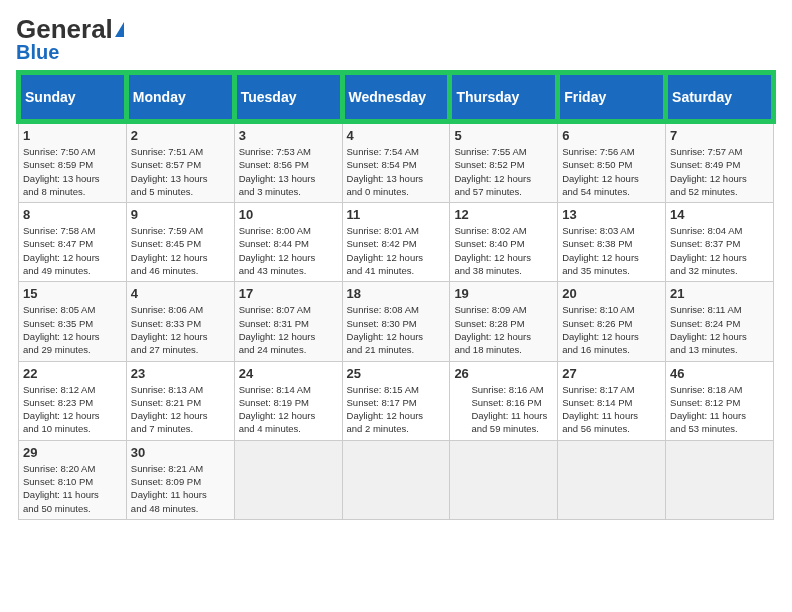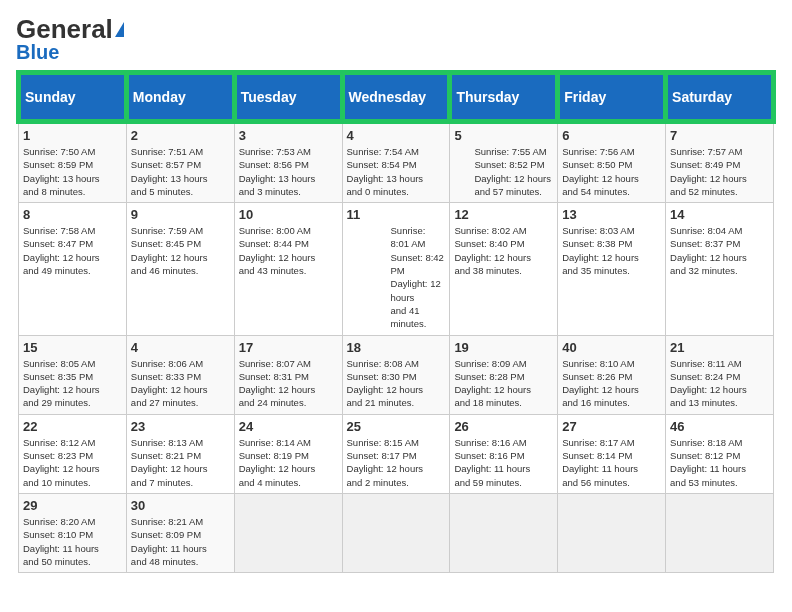--- a/index.html
+++ b/index.html
@@ -130,21 +130,21 @@
         </td>
         <td>
           <div class="day-number">4</div>
           <div class="day-info" style="white-space: pre-line;">Sunrise: 7:54 AM
 Sunset: 8:54 PM
 Daylight: 13 hours
 and 0 minutes.</div>
         </td>
         <td>
           <div class="day-number">5</div>
-          <div class="day-info" style="white-space: pre-line; margin-left: 20px;">Sunrise: 7:55 AM
+          <div class="day-info" style="white-space: pre-line;">Sunrise: 7:55 AM
 Sunset: 8:52 PM
 Daylight: 12 hours
 and 57 minutes.</div>
         </td>
         <td>
           <div class="day-number">6</div>
           <div class="day-info" style="white-space: pre-line;">Sunrise: 7:56 AM
 Sunset: 8:50 PM
 Daylight: 12 hours
 and 54 minutes.</div>
@@ -174,21 +174,21 @@
         </td>
         <td>
           <div class="day-number">10</div>
           <div class="day-info" style="white-space: pre-line;">Sunrise: 8:00 AM
 Sunset: 8:44 PM
 Daylight: 12 hours
 and 43 minutes.</div>
         </td>
         <td>
           <div class="day-number">11</div>
-          <div class="day-info" style="white-space: pre-line; margin-left: 44px;">Sunrise: 8:01 AM
+          <div class="day-info" style="white-space: pre-line;">Sunrise: 8:01 AM
 Sunset: 8:42 PM
 Daylight: 12 hours
 and 41 minutes.</div>
         </td>
         <td>
           <div class="day-number">12</div>
           <div class="day-info" style="white-space: pre-line;">Sunrise: 8:02 AM
 Sunset: 8:40 PM
 Daylight: 12 hours
 and 38 minutes.</div>
@@ -238,21 +238,21 @@
 and 21 minutes.</div>
         </td>
         <td>
           <div class="day-number">19</div>
           <div class="day-info" style="white-space: pre-line;">Sunrise: 8:09 AM
 Sunset: 8:28 PM
 Daylight: 12 hours
 and 18 minutes.</div>
         </td>
         <td>
-          <div class="day-number">40</div>
+          <div class="day-number">20</div>
           <div class="day-info" style="white-space: pre-line;">Sunrise: 8:10 AM
 Sunset: 8:26 PM
 Daylight: 12 hours
 and 16 minutes.</div>
         </td>
         <td>
           <div class="day-number">21</div>
           <div class="day-info" style="white-space: pre-line;">Sunrise: 8:11 AM
 Sunset: 8:24 PM
 Daylight: 12 hours
@@ -283,21 +283,21 @@
         </td>
         <td>
           <div class="day-number">25</div>
           <div class="day-info" style="white-space: pre-line;">Sunrise: 8:15 AM
 Sunset: 8:17 PM
 Daylight: 12 hours
 and 2 minutes.</div>
         </td>
         <td>
           <div class="day-number">26</div>
-          <div class="day-info" style="white-space: pre-line;">Sunrise: 8:16 AM
+          <div class="day-info" style="white-space: pre-line; margin-left: 17px;">Sunrise: 8:16 AM
 Sunset: 8:16 PM
 Daylight: 11 hours
 and 59 minutes.</div>
         </td>
         <td>
           <div class="day-number">27</div>
           <div class="day-info" style="white-space: pre-line;">Sunrise: 8:17 AM
 Sunset: 8:14 PM
 Daylight: 11 hours
 and 56 minutes.</div>

